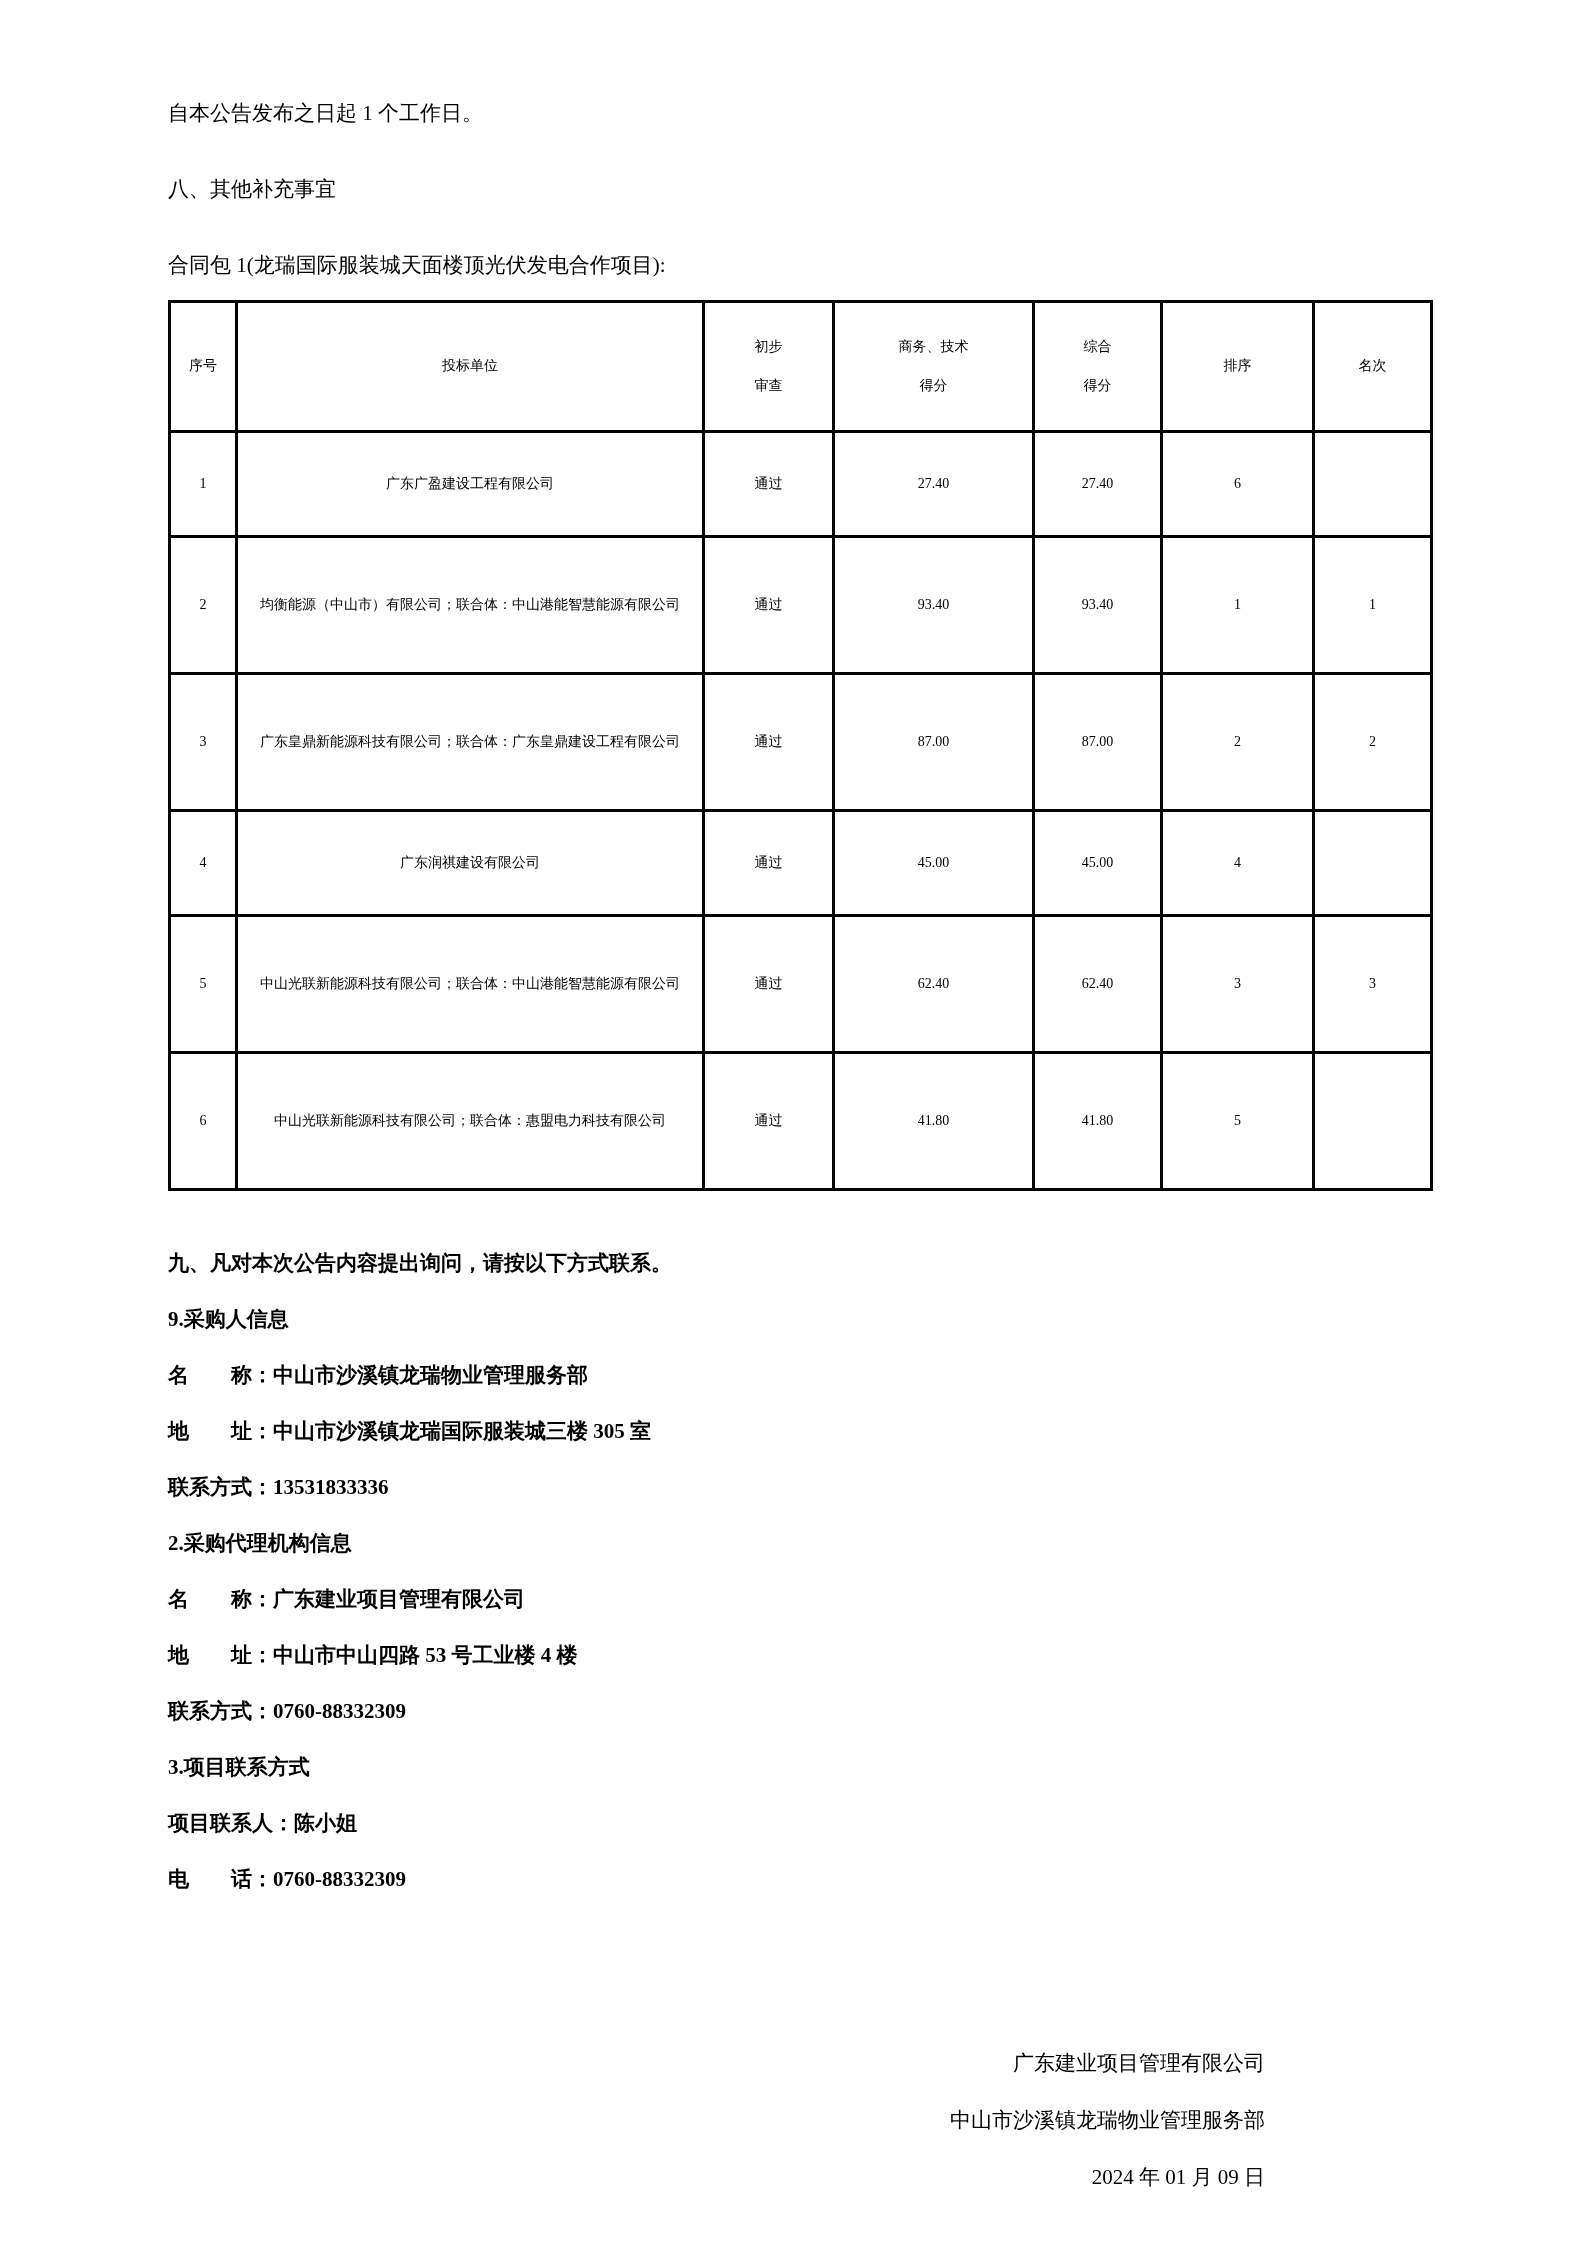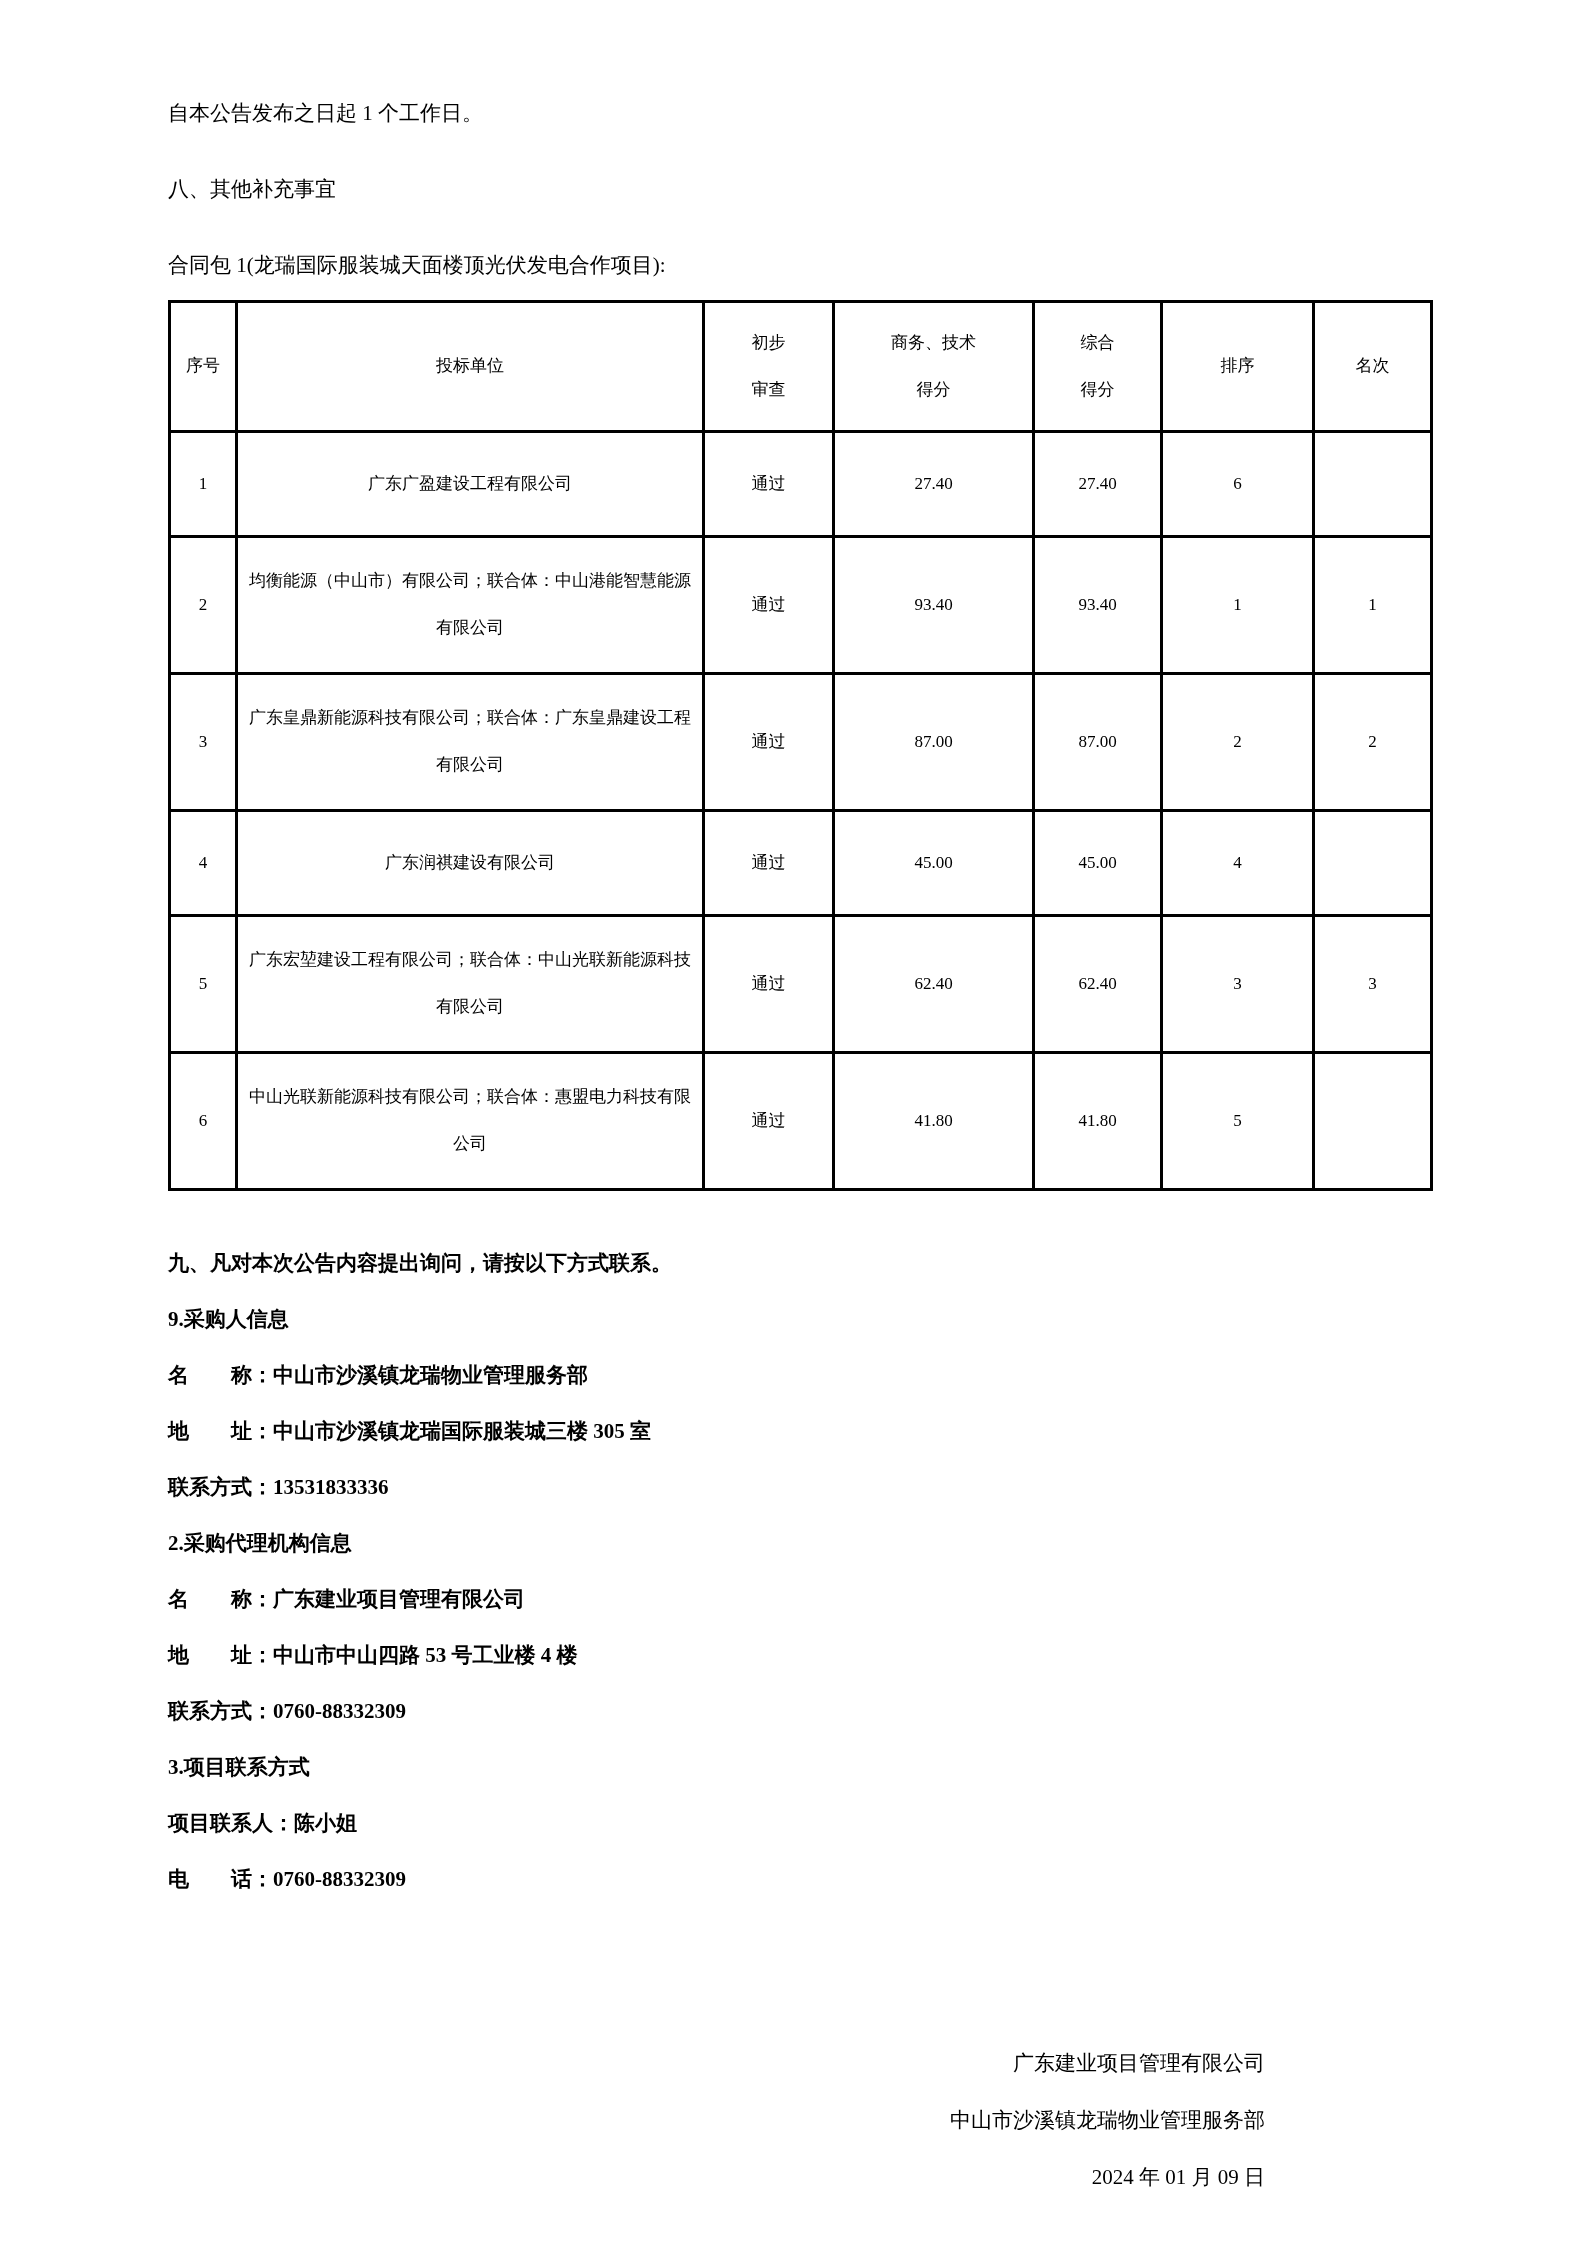--- a/index.html
+++ b/index.html
@@ -22,21 +22,21 @@
     border-collapse: collapse;
     table-layout: fixed;
     width: 1262px;
   }
   table.bid-table th, table.bid-table td {
     border: 3px solid #000000;
     text-align: center;
     vertical-align: middle;
     padding: 0 4px;
     font-weight: normal;
-    font-size: 17px;
+    font-size: 14px;
     line-height: 2.75;
     overflow: hidden;
   }
   table.bid-table th { white-space: pre-line; }
   tr.header-row  { height: 130px; }
   tr.row-short   { height: 105px; }
   tr.row-tall    { height: 137px; }
 
   col.c-no    { width: 67px; }
   col.c-bidder{ width: 467px; }
@@ -123,21 +123,21 @@
         <td>4</td>
         <td>广东润祺建设有限公司</td>
         <td>通过</td>
         <td>45.00</td>
         <td>45.00</td>
         <td>4</td>
         <td></td>
       </tr>
       <tr class="row-tall">
         <td>5</td>
-        <td>广东宏堃建设工程有限公司；联合体：中山光联新能源科技有限公司</td>
+        <td>中山光联新能源科技有限公司；联合体：中山港能智慧能源有限公司</td>
         <td>通过</td>
         <td>62.40</td>
         <td>62.40</td>
         <td>3</td>
         <td>3</td>
       </tr>
       <tr class="row-tall">
         <td>6</td>
         <td>中山光联新能源科技有限公司；联合体：惠盟电力科技有限公司</td>
         <td>通过</td>

